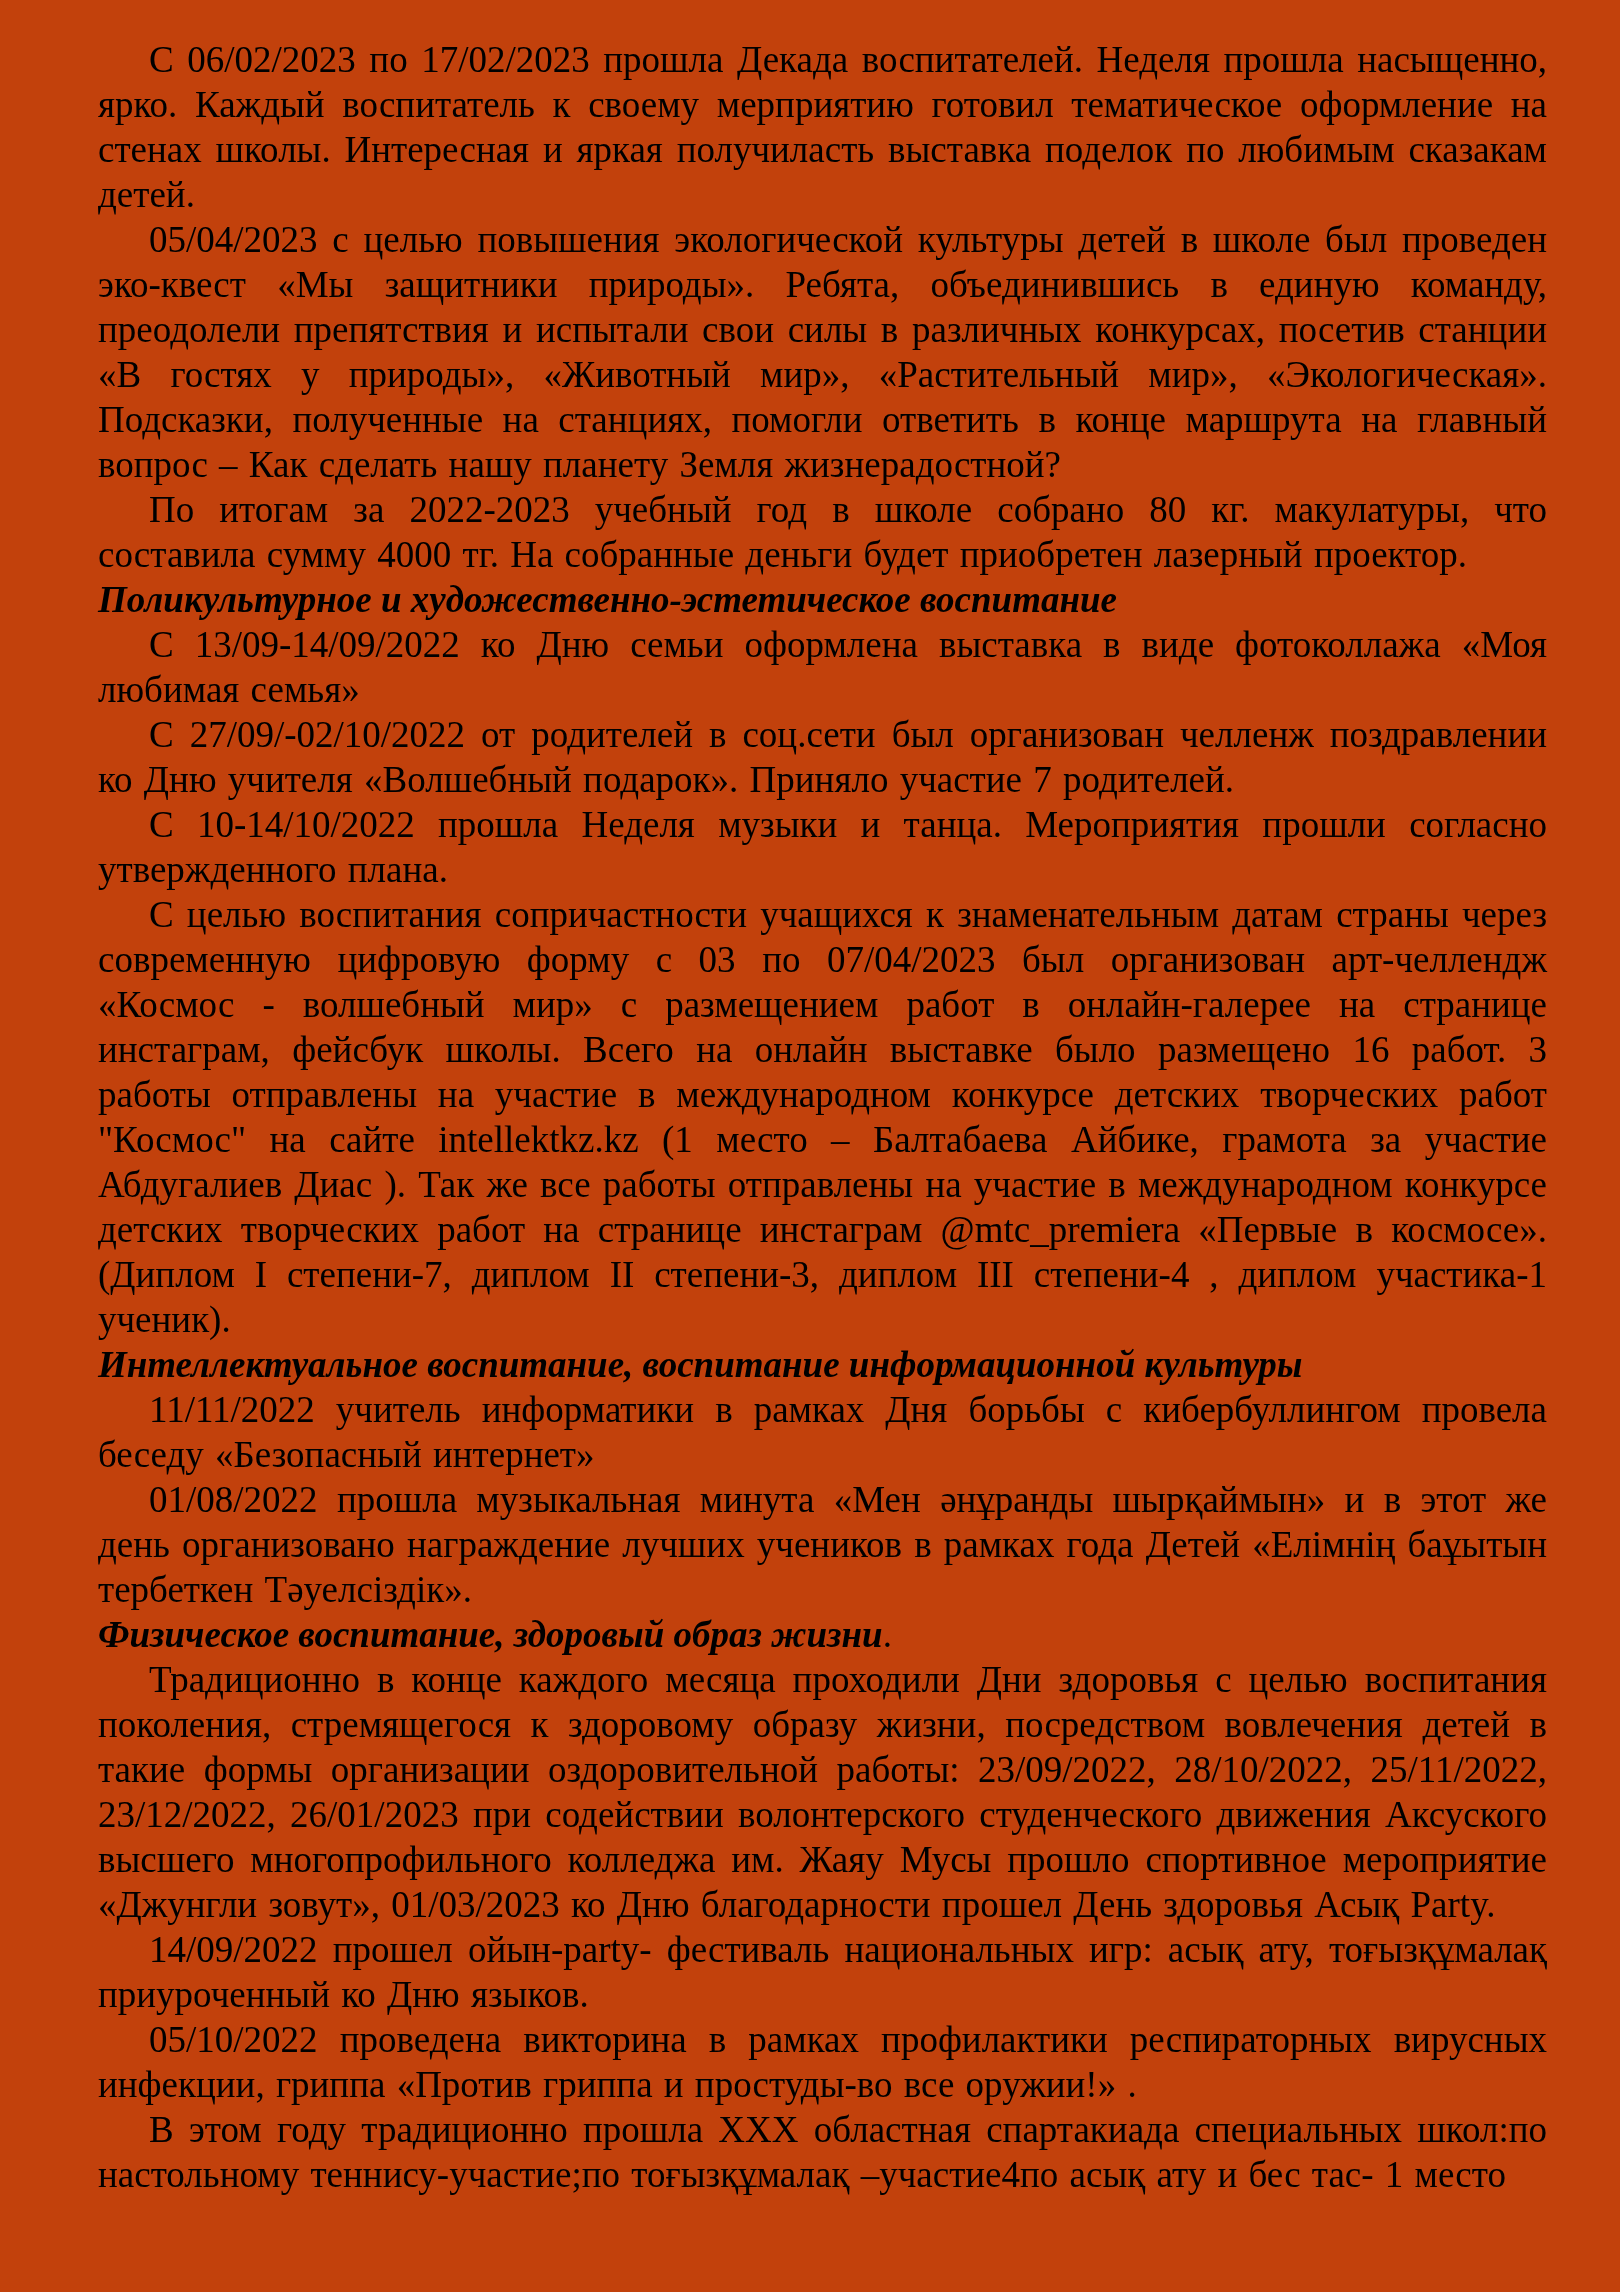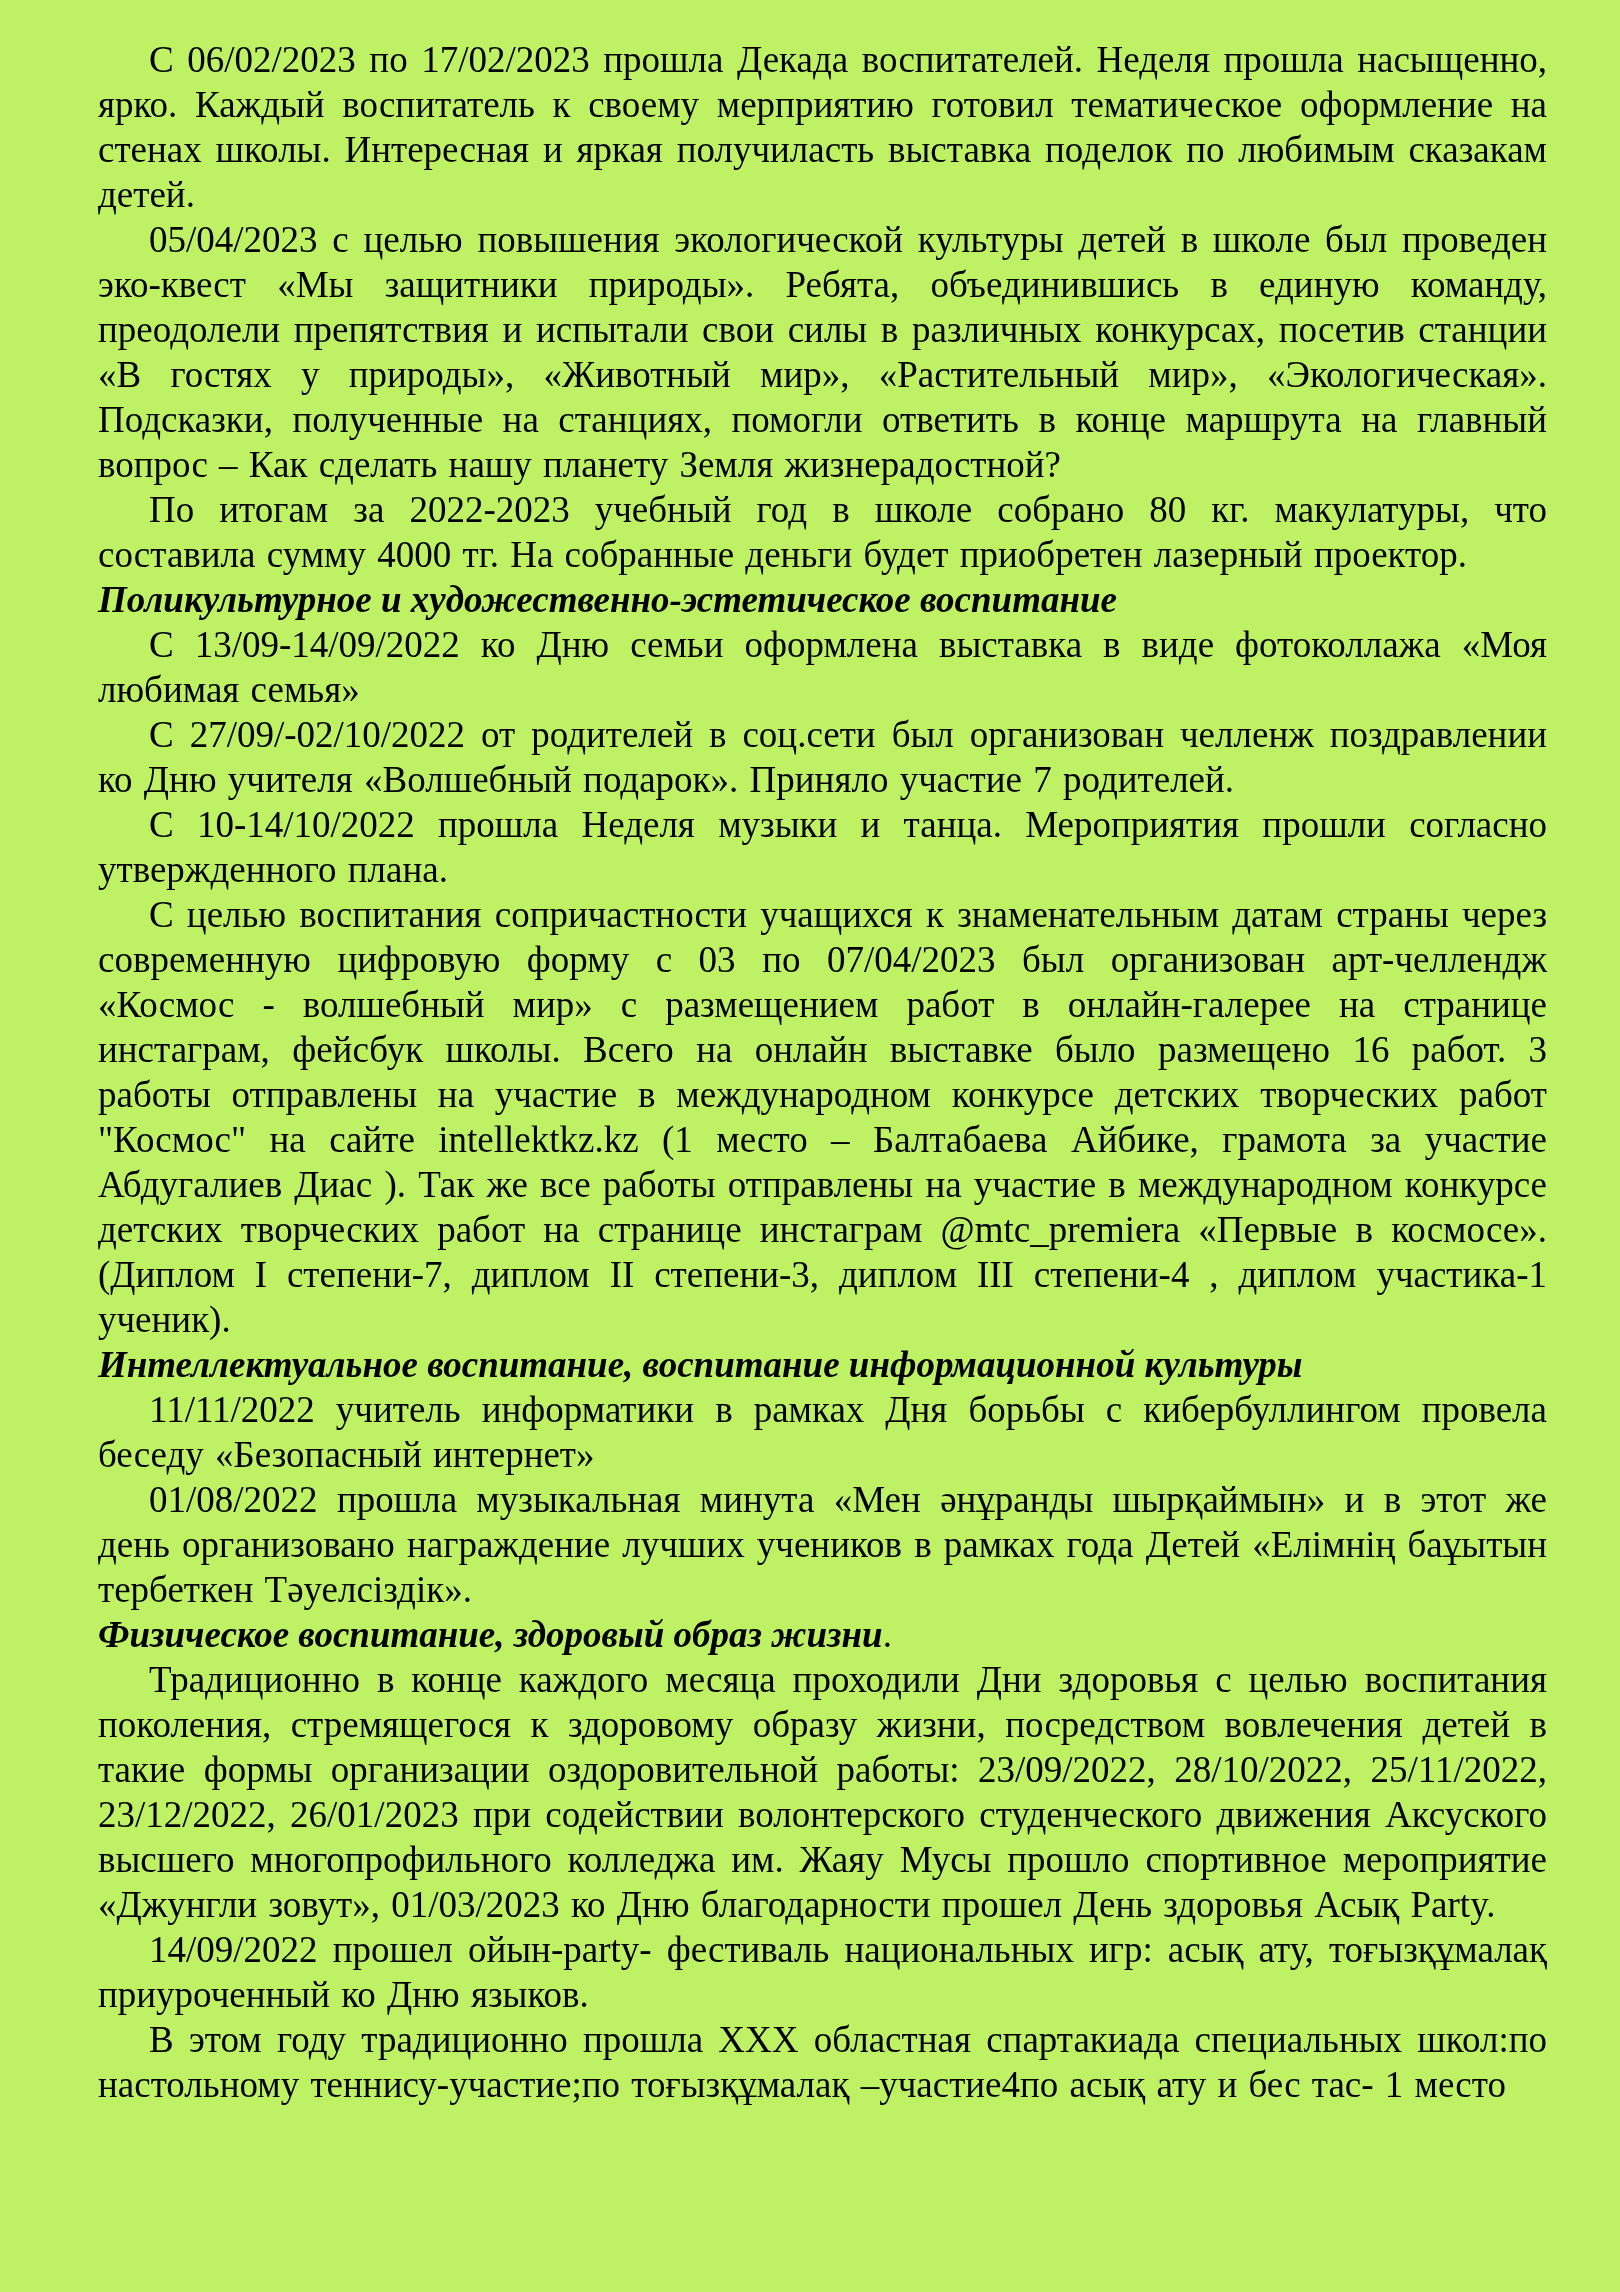--- a/index.html
+++ b/index.html
@@ -5,21 +5,21 @@
   html, body {
     margin: 0;
     padding: 0;
     background: #ffffff;
   }
   .page {
     position: relative;
     width: 1620px;
     height: 2293px;
     box-sizing: border-box;
-    background: #bef264;
+    background: #c2410c;
     color: #000000;
     padding: 37px 73px 19.6px 98px;
     font-family: "Liberation Serif", "DejaVu Serif", serif;
     font-size: 37px;
     line-height: 45px;
   }
   .para {
     margin: 0;
     text-align: justify;
     text-indent: 51px;
@@ -62,20 +62,21 @@
   <p class="para">11/11/2022  учитель информатики  в рамках Дня борьбы с кибербуллингом  провела беседу «Безопасный интернет»</p>
 
   <p class="para">01/08/2022 прошла музыкальная минута «Мен әнұранды шырқаймын»  и в этот же день организовано награждение лучших учеников в рамках года Детей «Елімнің баұытын тербеткен Тәуелсіздік».</p>
 
   <p class="heading"><span>Физическое воспитание, здоровый образ жизни</span><span class="hperiod">.</span></p>
 
   <p class="para">Традиционно в конце каждого месяца проходили  Дни здоровья с целью  воспитания поколения, стремящегося к здоровому образу жизни, посредством вовлечения детей в такие формы организации оздоровительной работы: 23/09/2022, 28/10/2022, 25/11/2022, 23/12/2022, 26/01/2023 при содействии волонтерского студенческого движения  Аксуского  высшего многопрофильного колледжа им. Жаяу Мусы  прошло спортивное мероприятие «Джунгли зовут», 01/03/2023 ко Дню благодарности прошел День здоровья  Асық Party.</p>
 
   <p class="para">14/09/2022    прошел ойын-party-  фестиваль национальных игр: асық ату, тоғызқұмалақ приуроченный ко Дню языков.</p>
 
+  <p class="para">05/10/2022   проведена викторина в рамках профилактики респираторных вирусных инфекции, гриппа «Против гриппа и простуды-во все оружии!» .</p>
 
 
   <p class="para">В  этом  году  традиционно  прошла    XXX    областная  спартакиада  специальных  школ:по настольному  теннису-участие;по   тоғызқұмалақ –участие4по асық ату и бес тас- 1 место</p>
 
   <p class="para"></p>
 
 </div>
 
 
 </body></html>

